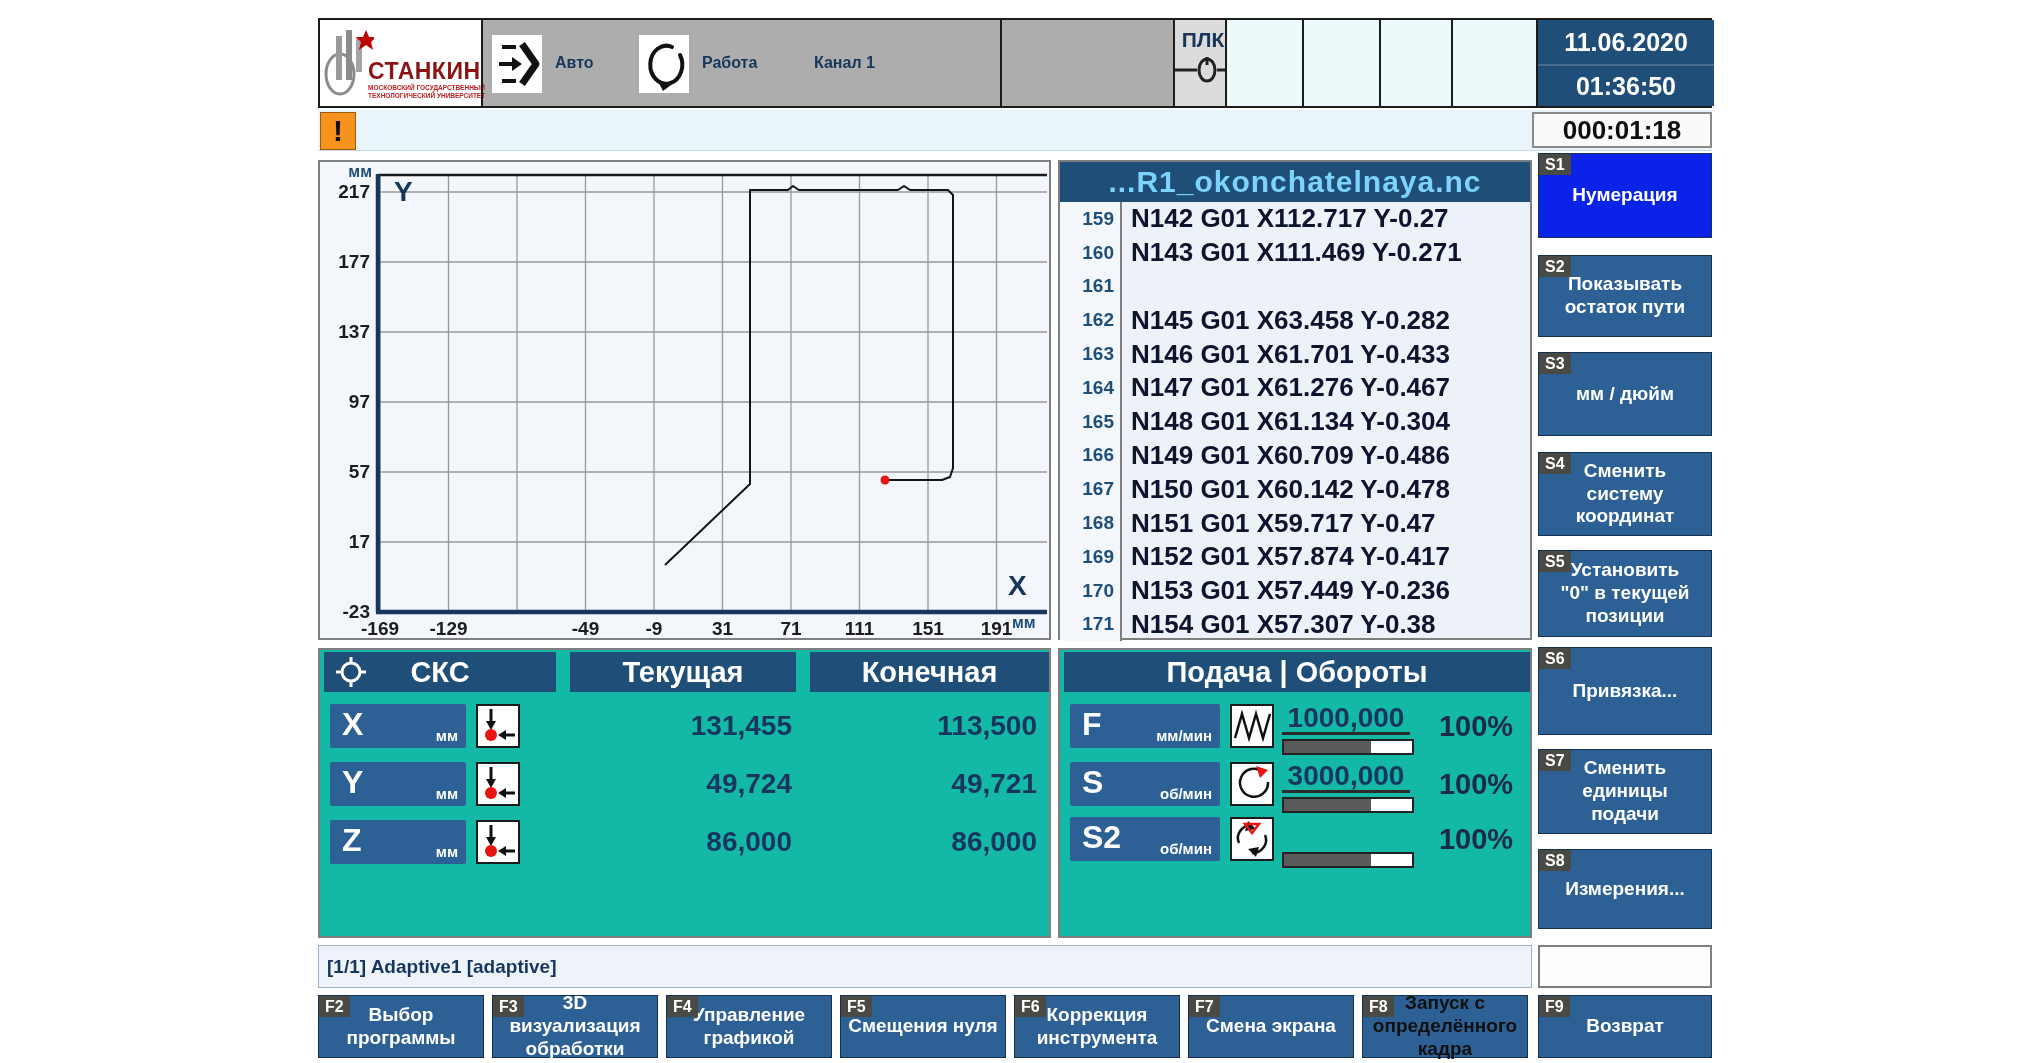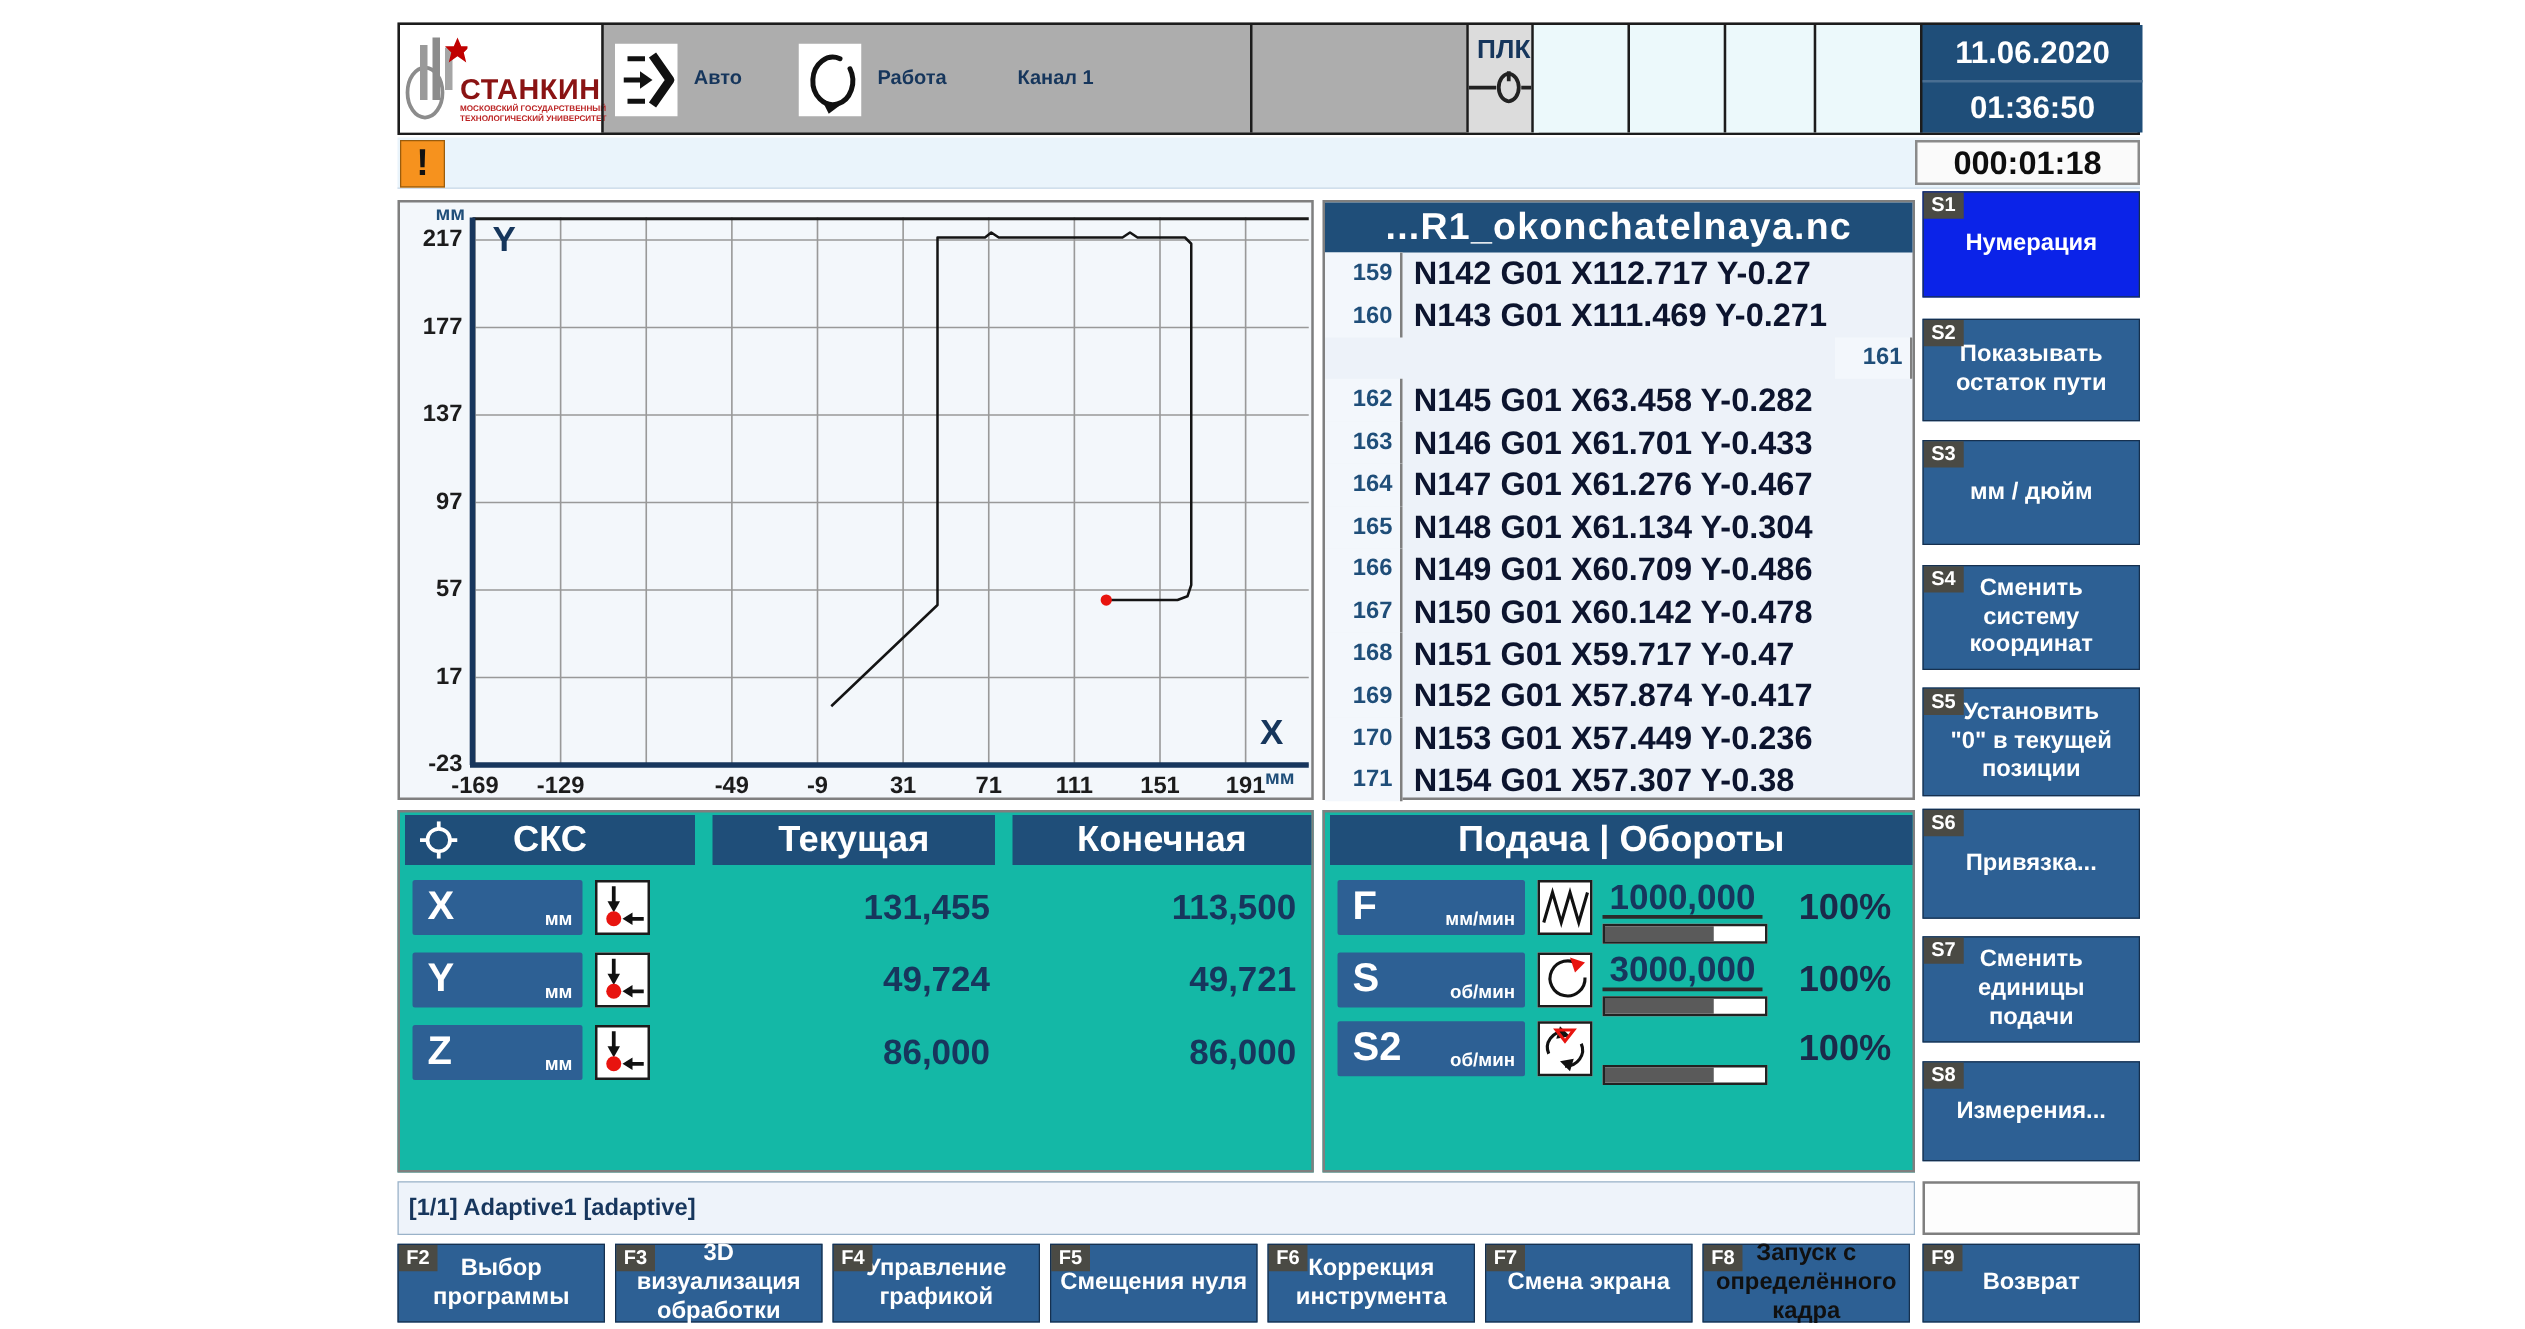--- a/index.html
+++ b/index.html
@@ -26,24 +26,24 @@
          display:flex;align-items:center;justify-content:center;}
   .timer{background:#fafafa;border:2px solid #8a8a8a;box-sizing:border-box;color:#0e0e0e;
          font-weight:bold;font-size:26px;display:flex;align-items:center;justify-content:center;}
   
   .plot-panel{background:#f3f7fb;border:2px solid #7f7f7f;box-sizing:border-box;}
   .tick{position:absolute;color:#1c1c1c;font-weight:bold;font-size:19px;}
   .axtitle{position:absolute;color:#16365c;font-weight:bold;font-size:28px;}
   .axunit{position:absolute;color:#1F4E79;font-weight:bold;font-size:16px;}
   
   .gcode-panel{background:#edf2f9;border:2px solid #7f7f7f;box-sizing:border-box;}
-  .gcode-title{position:absolute;left:0;right:0;top:0;height:40px;background:#1F4E79;color:#ffffff;
+  .gcode-title{position:absolute;left:0;right:0;top:0;height:40px;background:#1F4E79;color:#7dd3fc;
                font-weight:bold;font-size:30px;display:flex;align-items:center;justify-content:center;
                letter-spacing:1px;}
-  .grow{position:absolute;left:0;right:0;height:33.8px;display:flex;justify-content:flex-end;}
+  .grow{position:absolute;left:0;right:0;height:33.8px;display:flex;}
   .gnum{width:62px;box-sizing:border-box;border-right:2px solid #7f7f7f;color:#1F4E79;
         font-weight:bold;font-size:19px;display:flex;align-items:center;justify-content:flex-end;
         padding-right:6px;background:#f3f7fc;}
   .gtxt{flex:1;display:flex;align-items:center;padding-left:9px;color:#0c142e;font-weight:600;
         font-size:26px;white-space:nowrap;}
   .grow.sel .gtxt{background:#2E61CF;color:#ffffff;}
   
   .skey{position:absolute;background:#2D6094;border:1px solid #16304f;box-sizing:border-box;
         color:#fff;font-weight:bold;font-size:19px;display:flex;align-items:center;
         justify-content:center;text-align:center;white-space:pre-line;line-height:1.2;cursor:pointer;}

